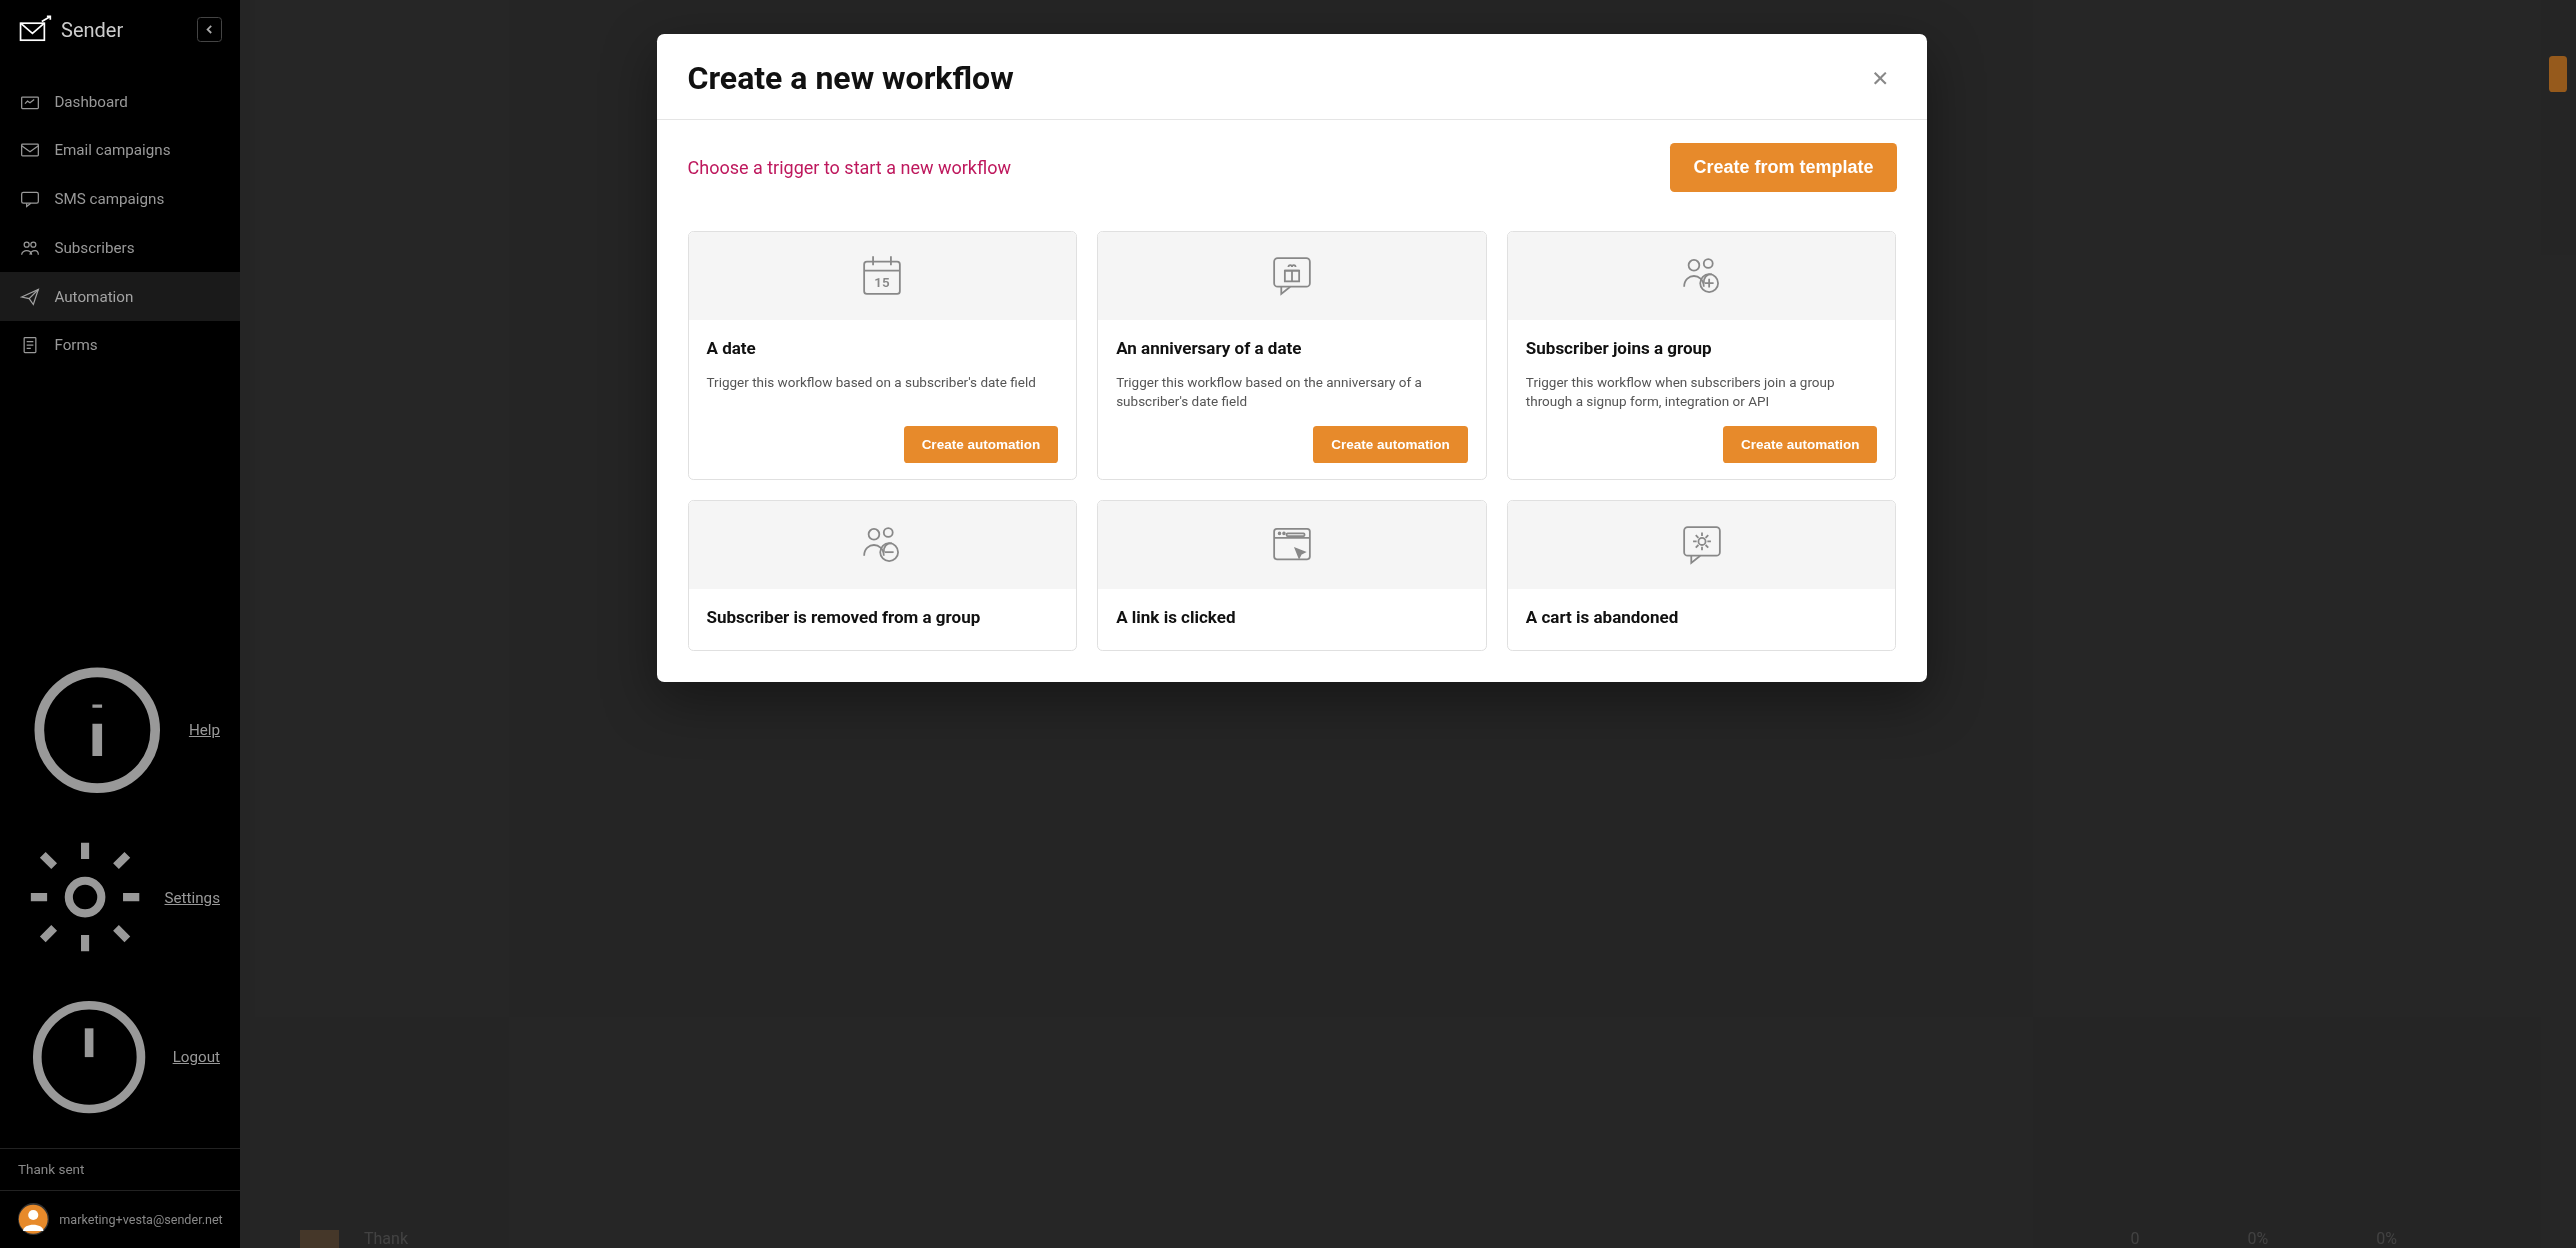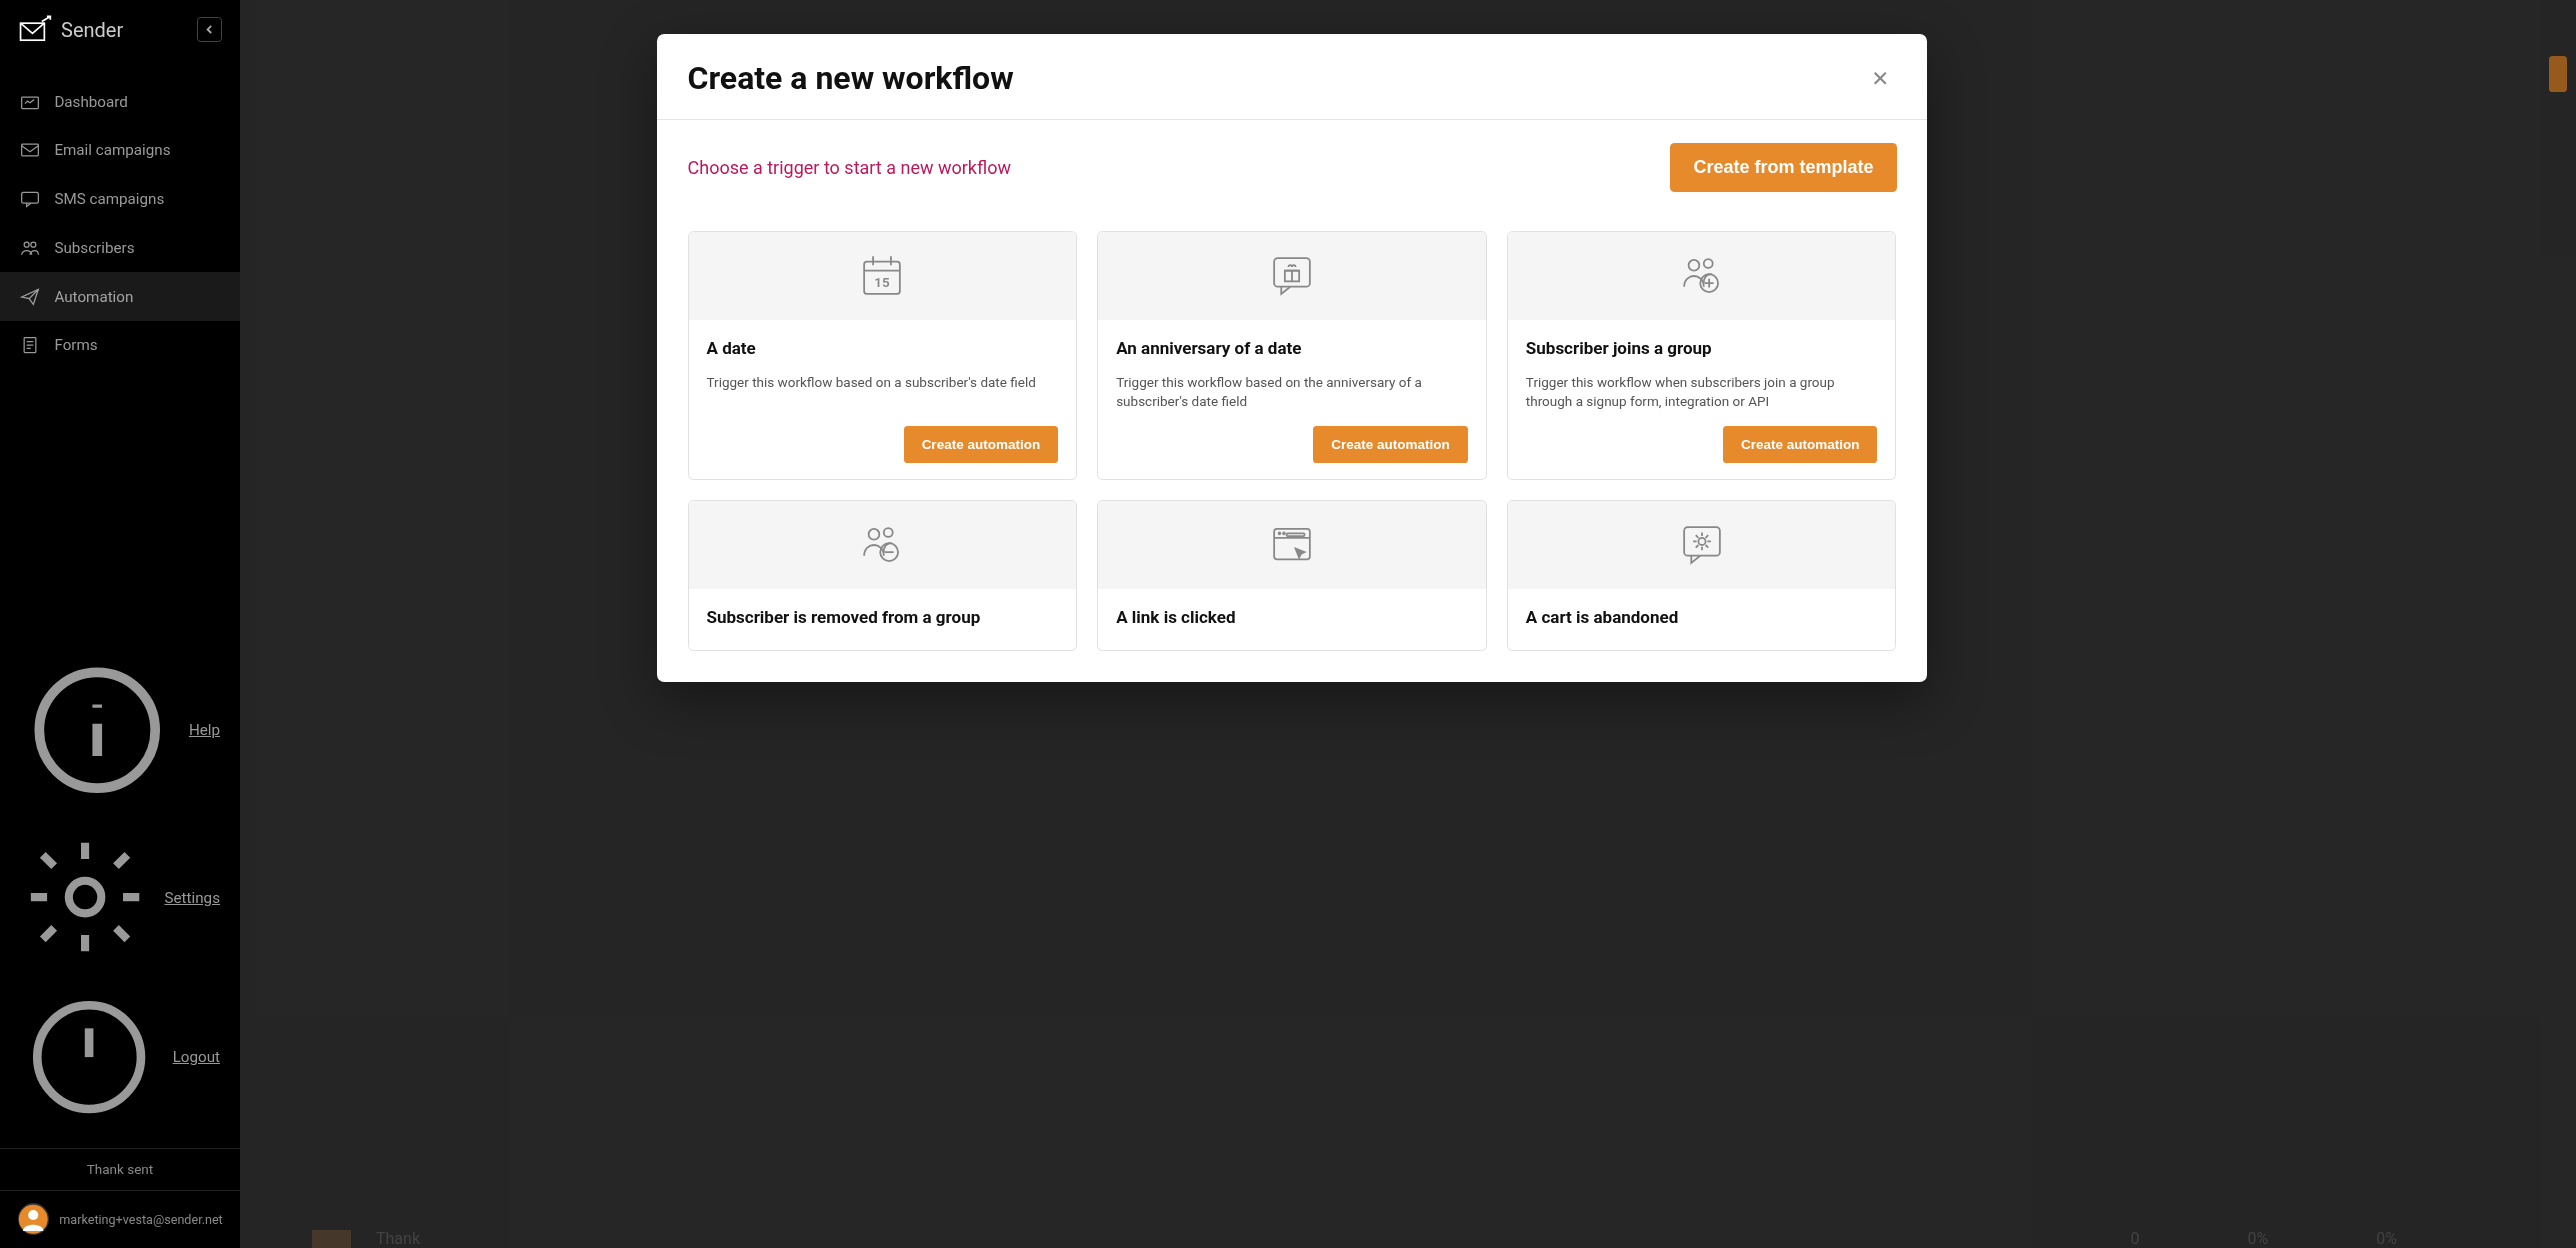--- a/index.html
+++ b/index.html
@@ -18,21 +18,20 @@
       height: 100vh;
       position: relative;
     }
     
     .sidebar {
       width: 240px;
       background: #000;
       color: #999;
       display: flex;
       flex-direction: column;
-      text-align: center;
     }
     .sidebar-header {
       display: flex;
       align-items: center;
       padding: 12.6px 18px;
       gap: 10.8px;
     }
     .sidebar-logo {
       color: #fff;
       display: flex;
@@ -142,21 +141,21 @@
       top: 56px;
       right: 9px;
       width: 18px;
       height: 36px;
       background: #e78a2b;
       border-radius: 3.6px;
     }
     .main-bottom-hint {
       position: absolute;
       bottom: 0;
-      left: 72px;
+      left: 60px;
       display: flex;
       align-items: center;
       gap: 25px;
       color: #555;
     }
     .main-bottom-square {
       width: 39px;
       height: 18px;
       background: #6b5540;
     }

